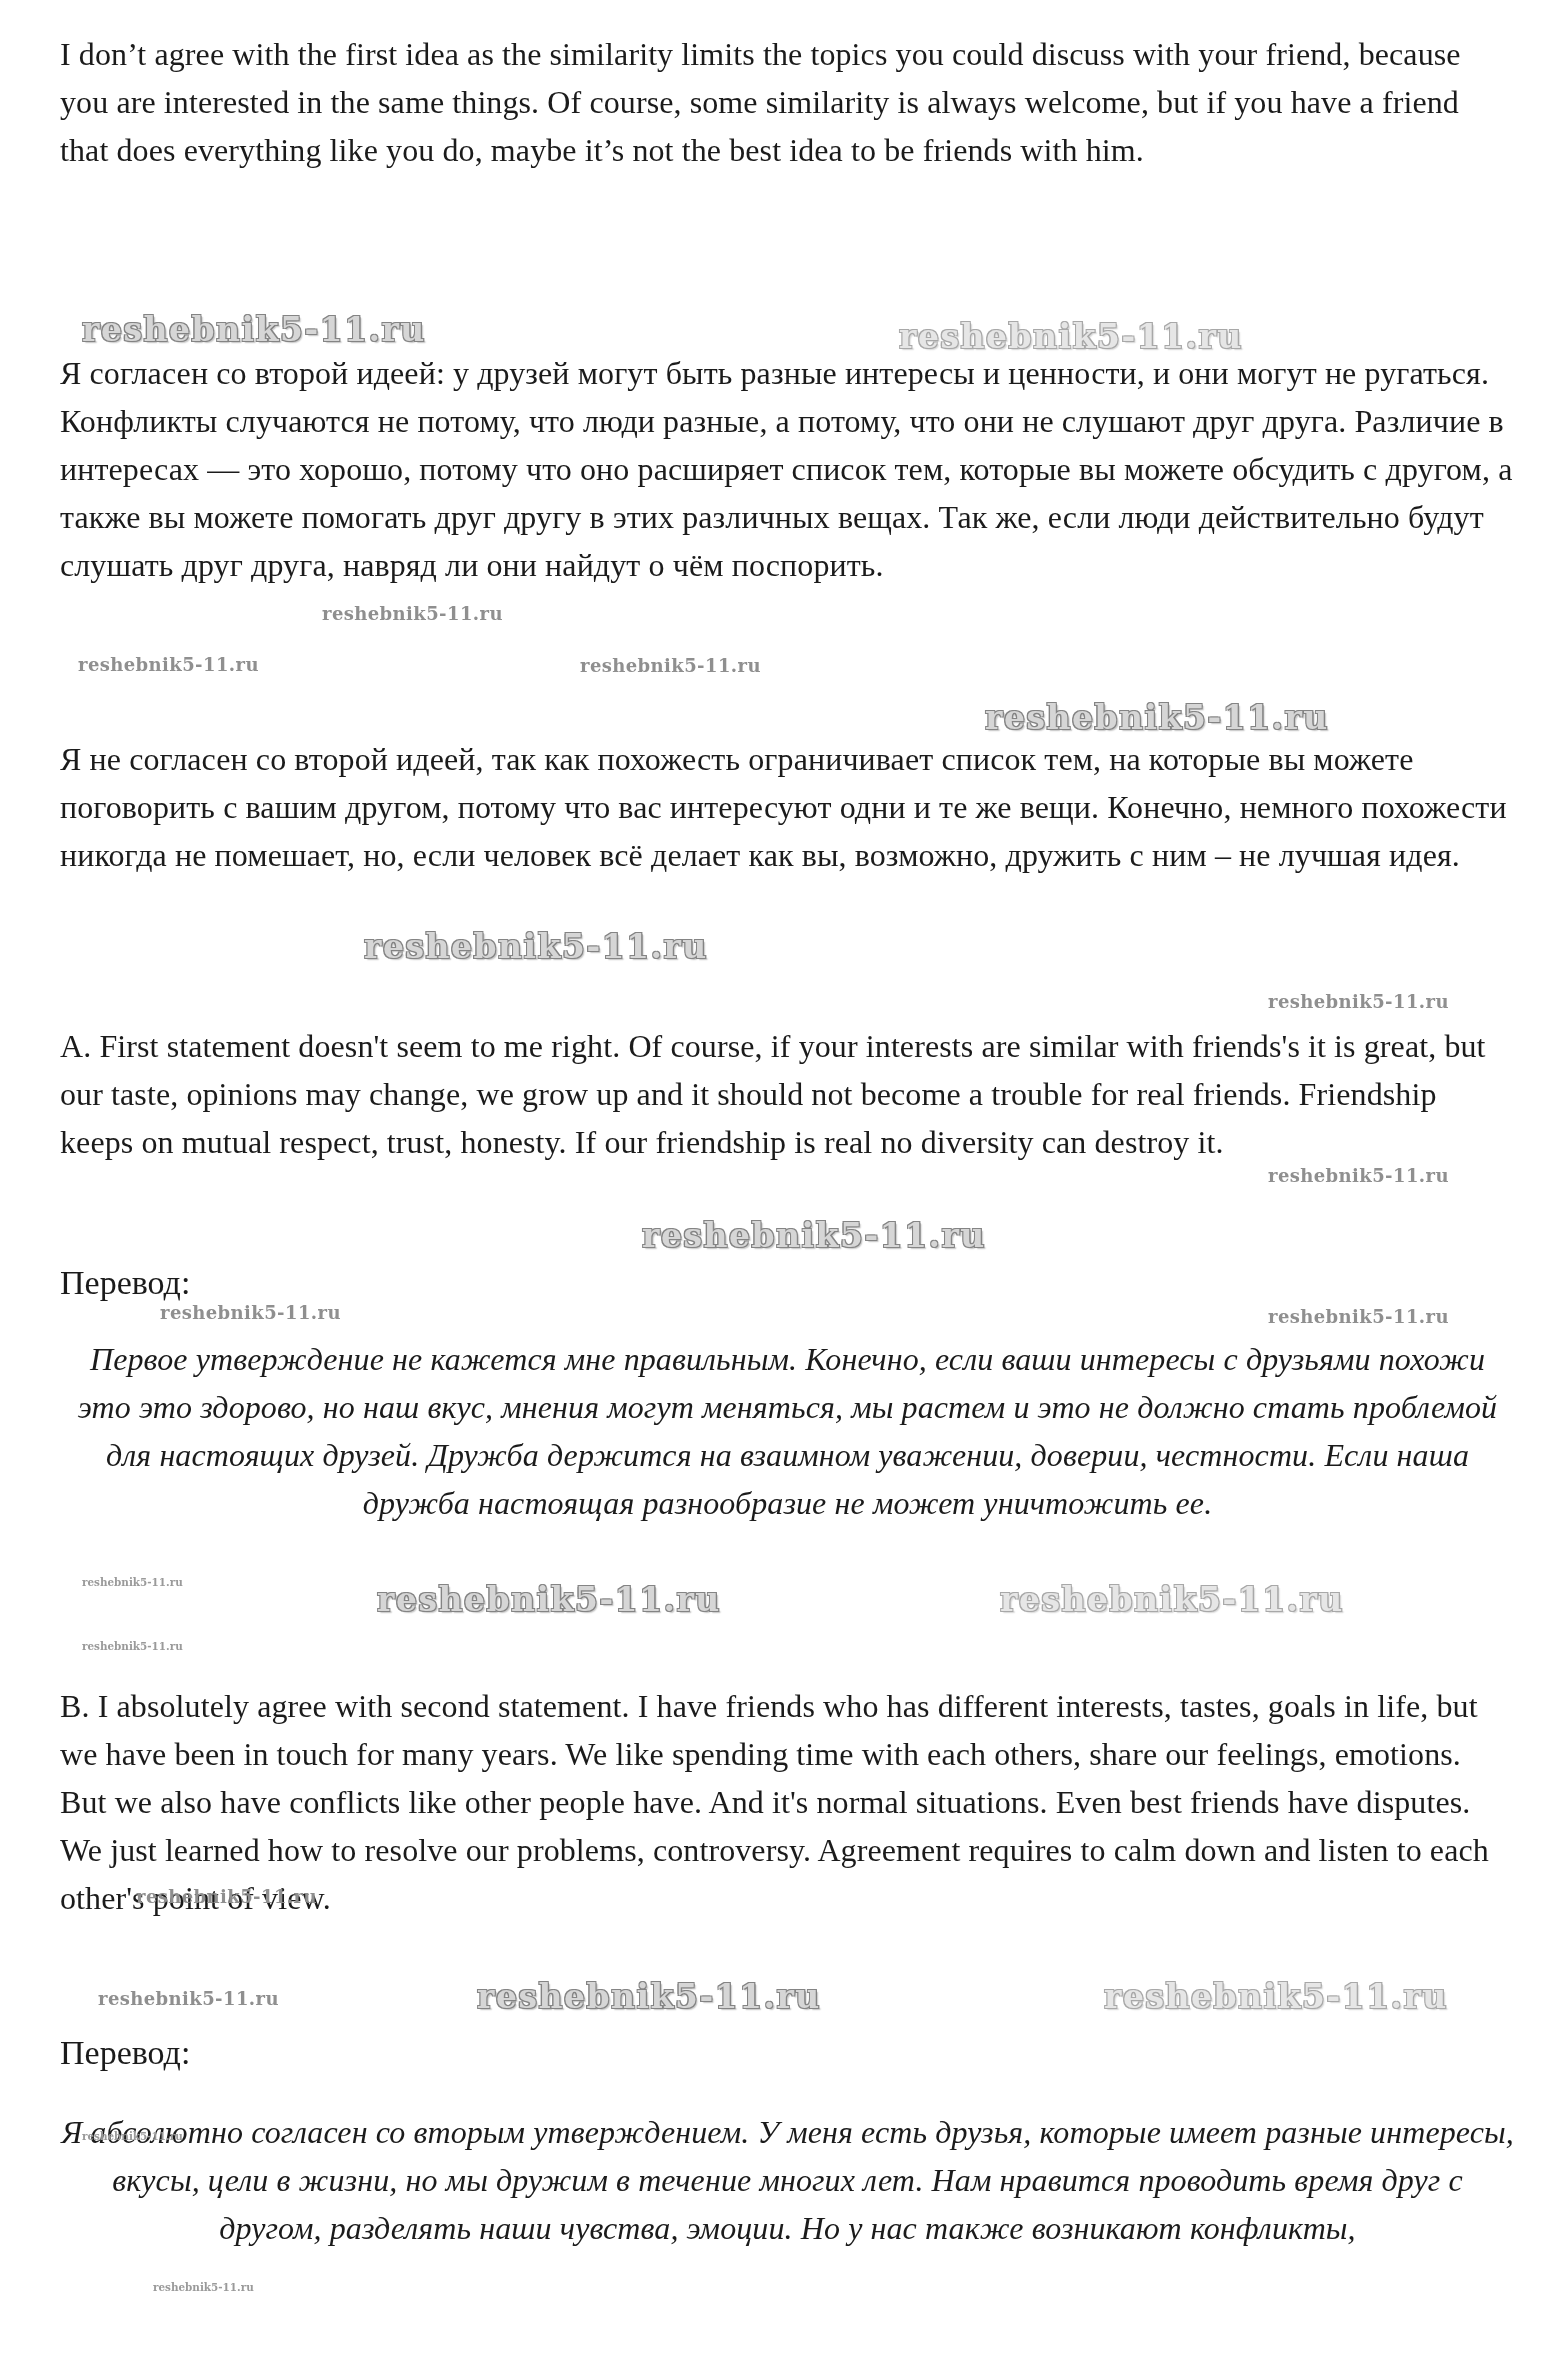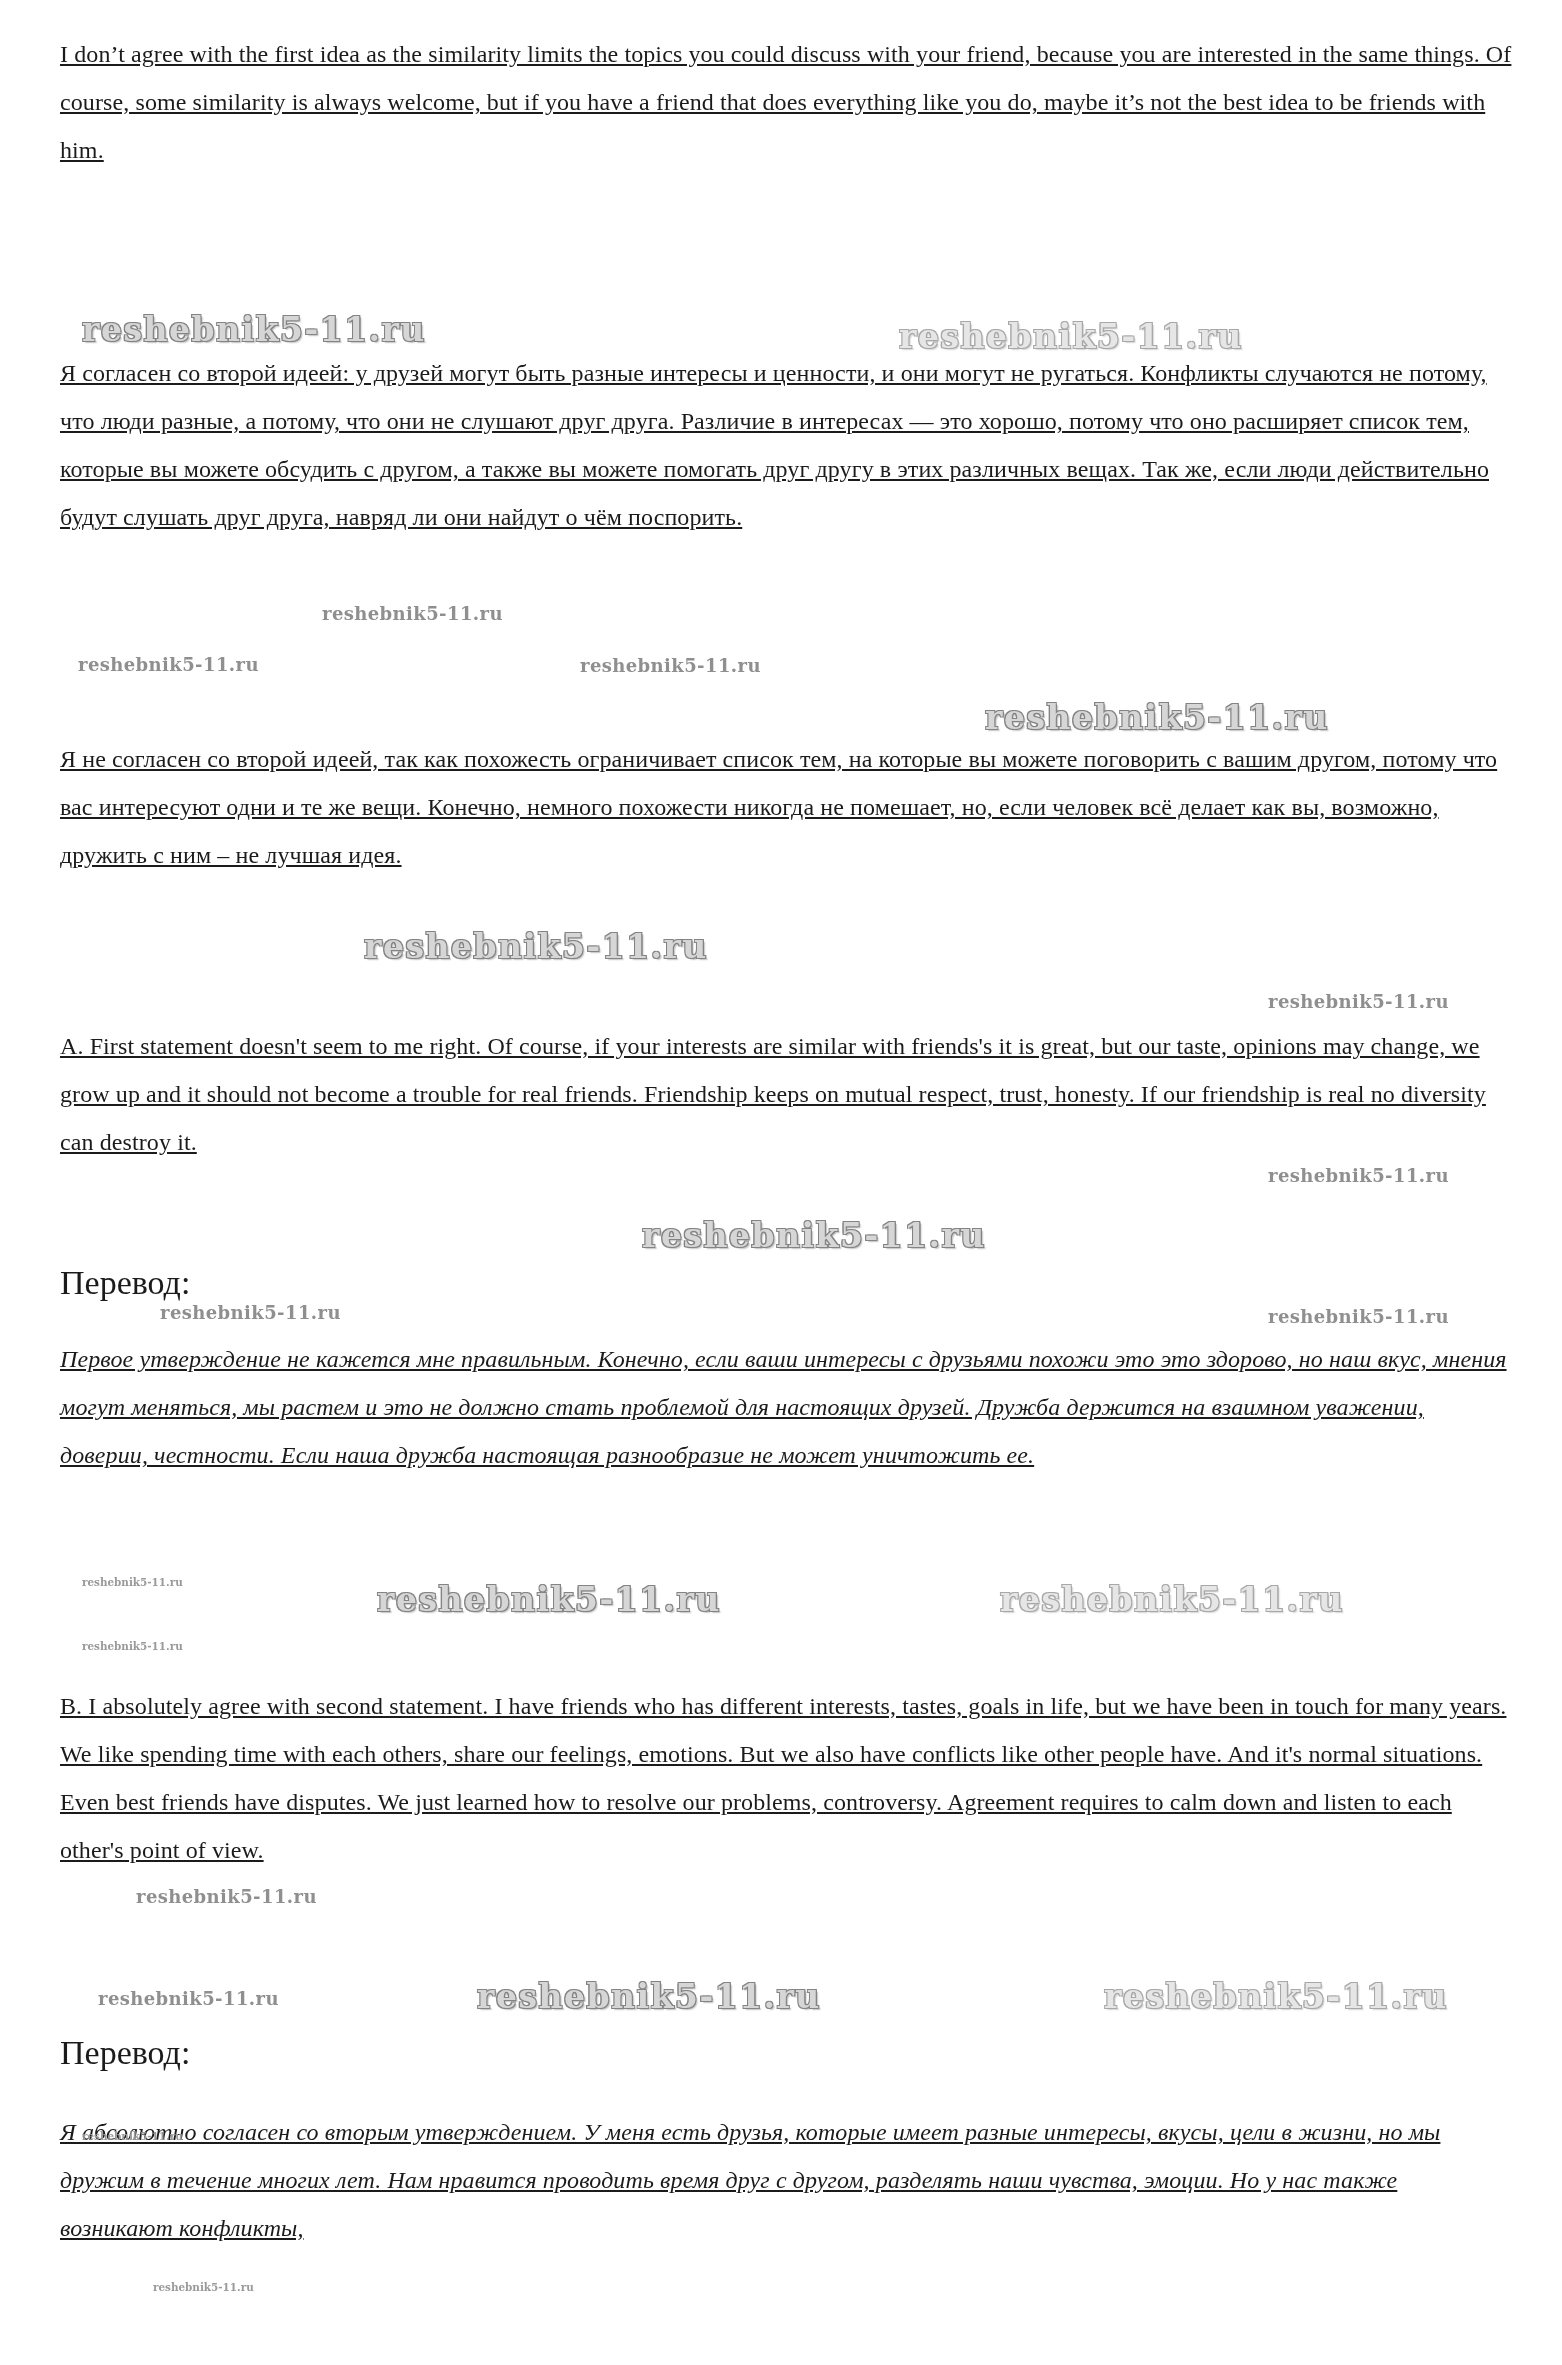--- a/index.html
+++ b/index.html
@@ -9,26 +9,25 @@
     height: 2366px;
     background: #ffffff;
     font-family: "Liberation Serif", serif;
     color: #1b1b1b;
     overflow: hidden;
   }
   .para {
     position: absolute;
     left: 60px;
     width: 1455px;
-    font-size: 24px;
+    font-size: 32px;
     line-height: 48px;
     letter-spacing: 0.1px;
-    text-decoration: underline;
   }
-  .para.italic { font-style: italic; }
+  .para.italic { font-style: italic; text-align: center; }
   .label {
     position: absolute;
     left: 60px;
     font-size: 34px;
     line-height: 48px;
     text-align: right;
   }
   
   .wm {
     position: absolute;

